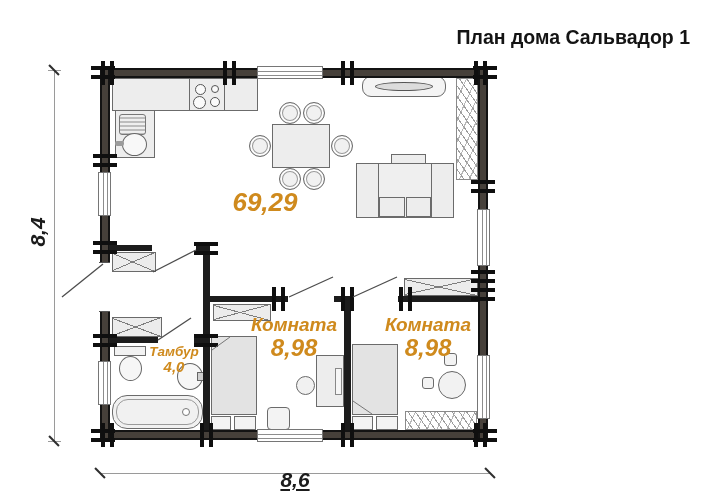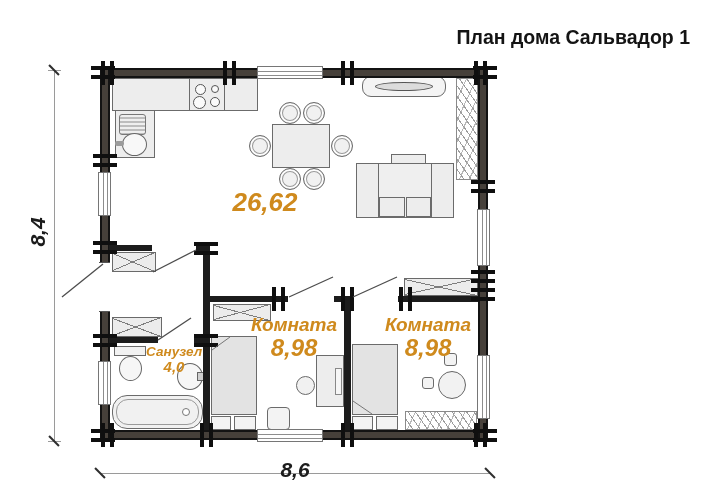--- a/index.html
+++ b/index.html
@@ -51,21 +51,21 @@
   <div class="abs dimline" style="left:54px;top:70px;width:1px;height:372px;"></div>
   <div class="abs" style="left:48px;top:70px;width:13px;height:1px;background:#9a9a9a;"></div>
   <div class="abs" style="left:48px;top:441px;width:13px;height:1px;background:#9a9a9a;"></div>
   <div class="abs slash" style="left:47px;top:69px;"></div>
   <div class="abs slash" style="left:47px;top:440px;"></div>
   <div class="abs dimlab" style="left:18px;top:218px;width:44px;height:28px;transform:rotate(-90deg);">8,4</div>
 
   <div class="abs dimline" style="left:100px;top:473px;width:390px;height:1px;"></div>
   <div class="abs slash" style="left:93px;top:472px;"></div>
   <div class="abs slash" style="left:483px;top:472px;"></div>
-  <div class="abs dimlab" style="left:265px;top:458px;width:60px;">8,6</div>
+  <div class="abs dimlab" style="left:265px;top:468px;width:60px;text-decoration:underline;">8,6</div>
 
   <div class="abs owall" style="left:100px;top:68px;width:388px;height:10px;"></div>
   <div class="abs owall" style="left:100px;top:430px;width:388px;height:10px;"></div>
   <div class="abs owall" style="left:100px;top:68px;width:10px;height:372px;"></div>
   <div class="abs owall" style="left:478px;top:68px;width:10px;height:372px;"></div>
 
   <div class="abs iwall" style="left:109px;top:245px;width:43px;height:6px;"></div>
   <div class="abs iwall" style="left:196px;top:245px;width:9px;height:6px;"></div>
   <div class="abs iwall" style="left:203px;top:245px;width:7px;height:185px;"></div>
   <div class="abs iwall" style="left:109px;top:337px;width:49px;height:6px;"></div>
@@ -171,24 +171,24 @@
     <line x1="103" y1="264" x2="62" y2="297" stroke="#4d4d4d" stroke-width="1.3"></line>
     <line x1="196" y1="250" x2="153" y2="272" stroke="#4d4d4d" stroke-width="1.3"></line>
     <line x1="158" y1="340" x2="191" y2="318" stroke="#4d4d4d" stroke-width="1.3"></line>
     <line x1="289" y1="297" x2="333" y2="277" stroke="#4d4d4d" stroke-width="1.3"></line>
     <line x1="353" y1="297" x2="397" y2="277" stroke="#4d4d4d" stroke-width="1.3"></line>
     <line x1="212" y1="350" x2="230" y2="337" stroke="#777" stroke-width="1"></line>
     <line x1="353" y1="401" x2="372" y2="414" stroke="#777" stroke-width="1"></line>
   </svg>
 
   <div class="abs roomlab" style="left:150px;top:188px;width:230px;">
-    <div style="font-size:26px;">26,62</div>
+    <div style="font-size:26px;">69,29</div>
   </div>
   <div class="abs roomlab" style="left:138px;top:344px;width:72px;z-index:7;">
-    <div style="font-size:13.5px;">Санузел</div>
+    <div style="font-size:13.5px;">Тамбур</div>
     <div style="font-size:15px;">4,0</div>
   </div>
   <div class="abs roomlab" style="left:228px;top:314px;width:132px;">
     <div style="font-size:19px;">Комната</div>
     <div style="font-size:24px;">8,98</div>
   </div>
   <div class="abs roomlab" style="left:362px;top:314px;width:132px;">
     <div style="font-size:19px;">Комната</div>
     <div style="font-size:24px;">8,98</div>
   </div>

